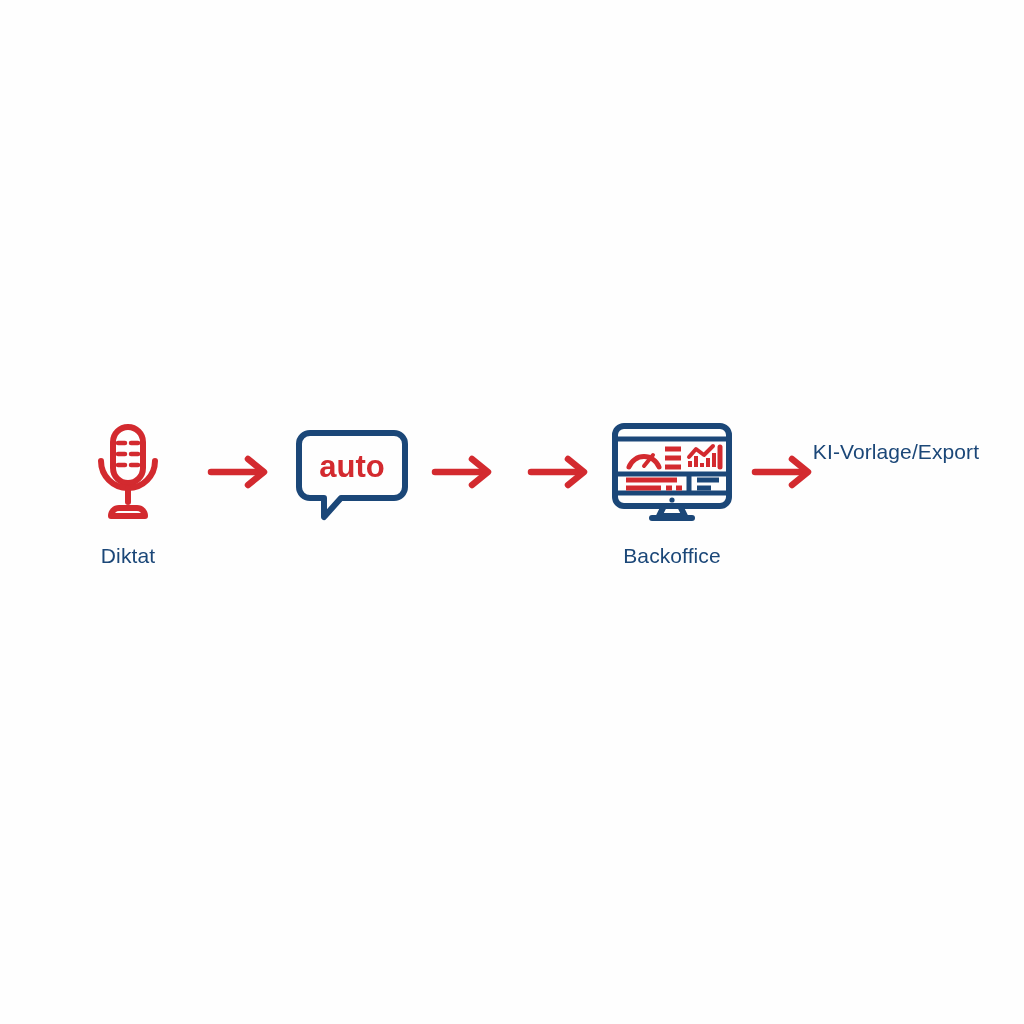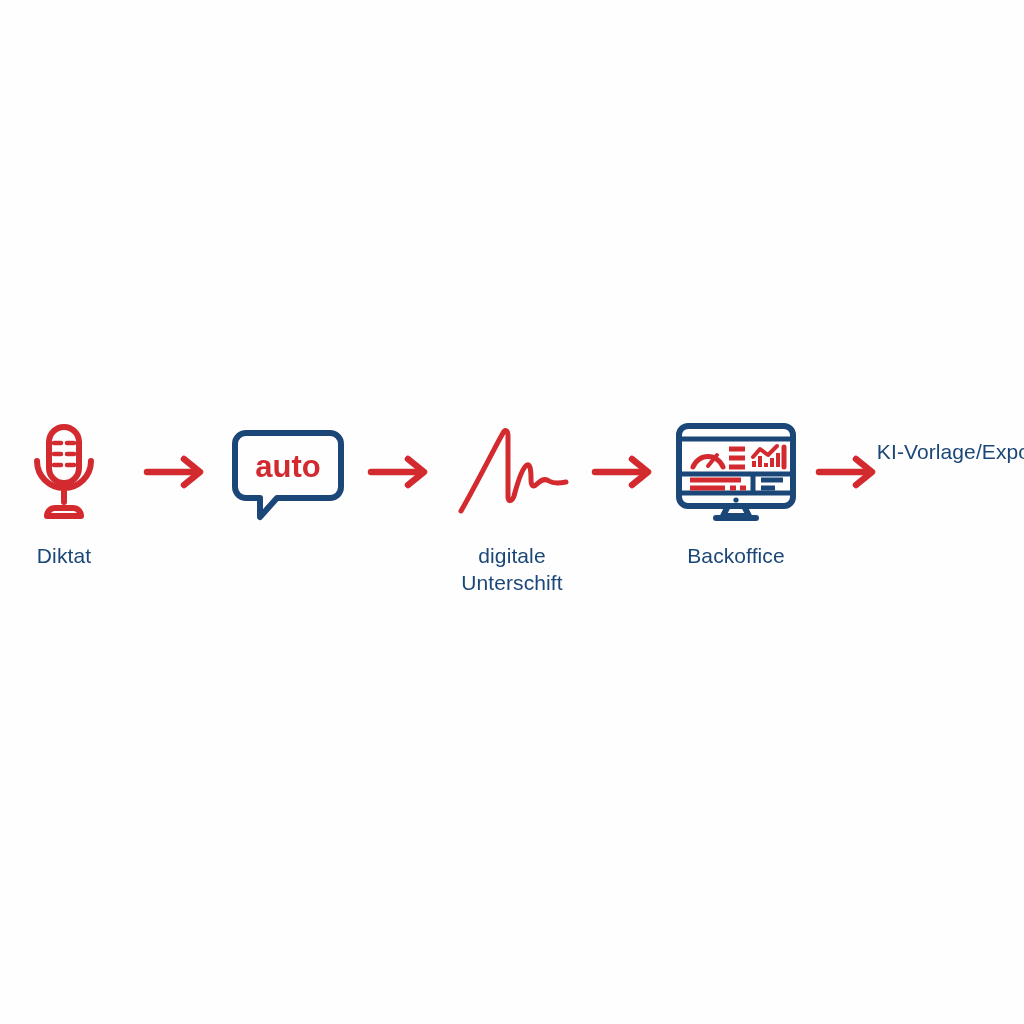--- a/index.html
+++ b/index.html
@@ -139,29 +139,20 @@
 
     <div class="arrow-box">
       <svg width="64" height="34" viewBox="0 0 64 34">
         <g fill="none" stroke="#d32a2f" stroke-width="6.5" stroke-linecap="round" stroke-linejoin="round">
           <line x1="3" y1="17" x2="52" y2="17"></line>
           <polyline points="40,4 56,17 40,30"></polyline>
         </g>
       </svg>
     </div>
 
-    <div class="step">
-      <div class="icon-box">
-        <svg width="118" height="98" viewBox="0 0 118 98">
-          <path d="M8 88 C 24 60, 42 24, 50 10 C 52 6, 55 7, 55 13 L 55 74 C 55 79, 59 79, 61 73 C 65 58, 70 44, 74 42 C 77 41, 78 46, 78 56 C 78 63, 80 65, 84 61 C 88 57, 92 55, 96 58 C 99 60, 104 61, 113 59" fill="none" stroke="#d32a2f" stroke-width="5" stroke-linecap="round" stroke-linejoin="round"></path>
-        </svg>
-      </div>
-      <div class="step-label">digitale
-Unterschift</div>
-    </div>
 
     <div class="arrow-box">
       <svg width="64" height="34" viewBox="0 0 64 34">
         <g fill="none" stroke="#d32a2f" stroke-width="6.5" stroke-linecap="round" stroke-linejoin="round">
           <line x1="3" y1="17" x2="52" y2="17"></line>
           <polyline points="40,4 56,17 40,30"></polyline>
         </g>
       </svg>
     </div>
 

